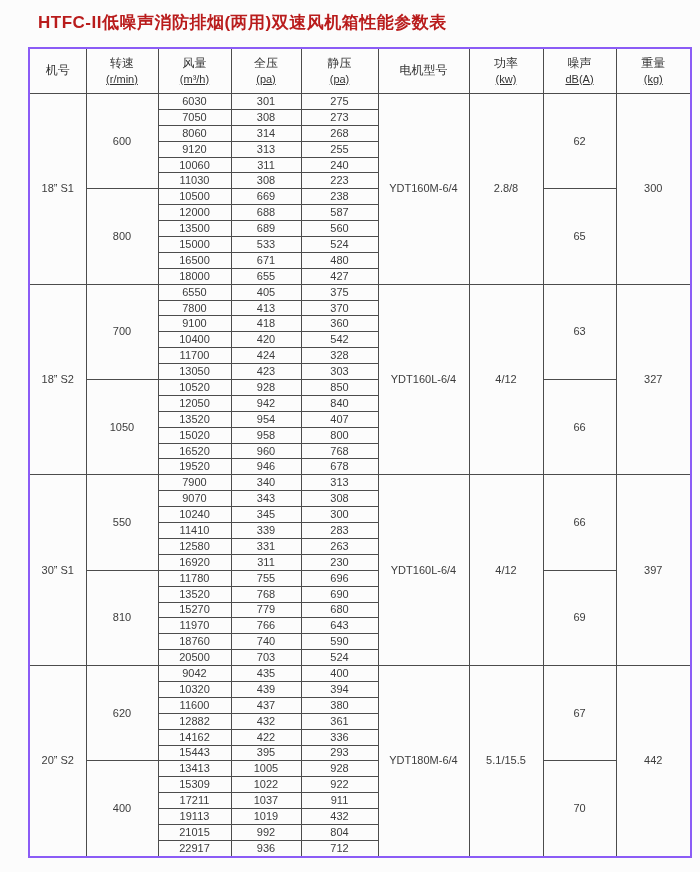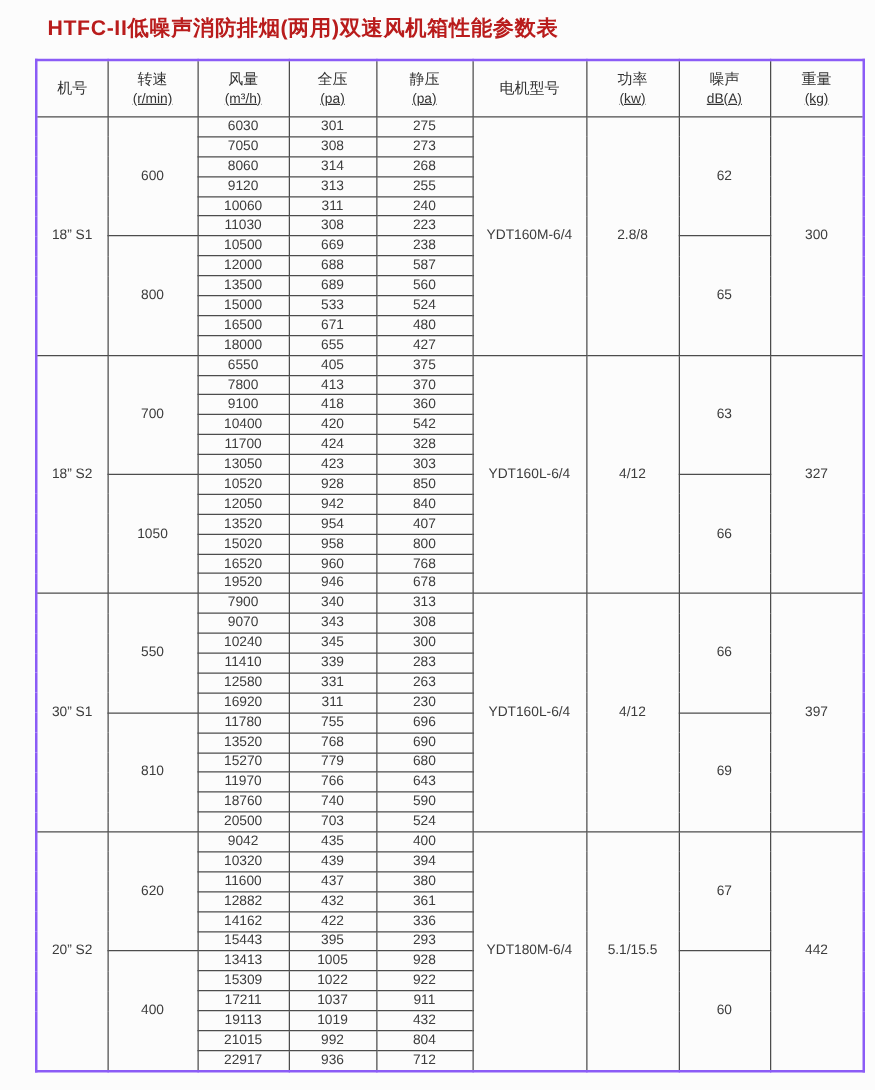--- a/index.html
+++ b/index.html
@@ -342,21 +342,21 @@
       <tr>
         <td class="c-air">15443</td>
         <td class="c-tp">395</td>
         <td class="c-sp">293</td>
       </tr>
       <tr>
         <td class="c-speed" rowspan="6">400</td>
         <td class="c-air">13413</td>
         <td class="c-tp">1005</td>
         <td class="c-sp">928</td>
-        <td class="c-noise" rowspan="6">60</td>
+        <td class="c-noise" rowspan="6">70</td>
       </tr>
       <tr>
         <td class="c-air">15309</td>
         <td class="c-tp">1022</td>
         <td class="c-sp">922</td>
       </tr>
       <tr>
         <td class="c-air">17211</td>
         <td class="c-tp">1037</td>
         <td class="c-sp">911</td>

